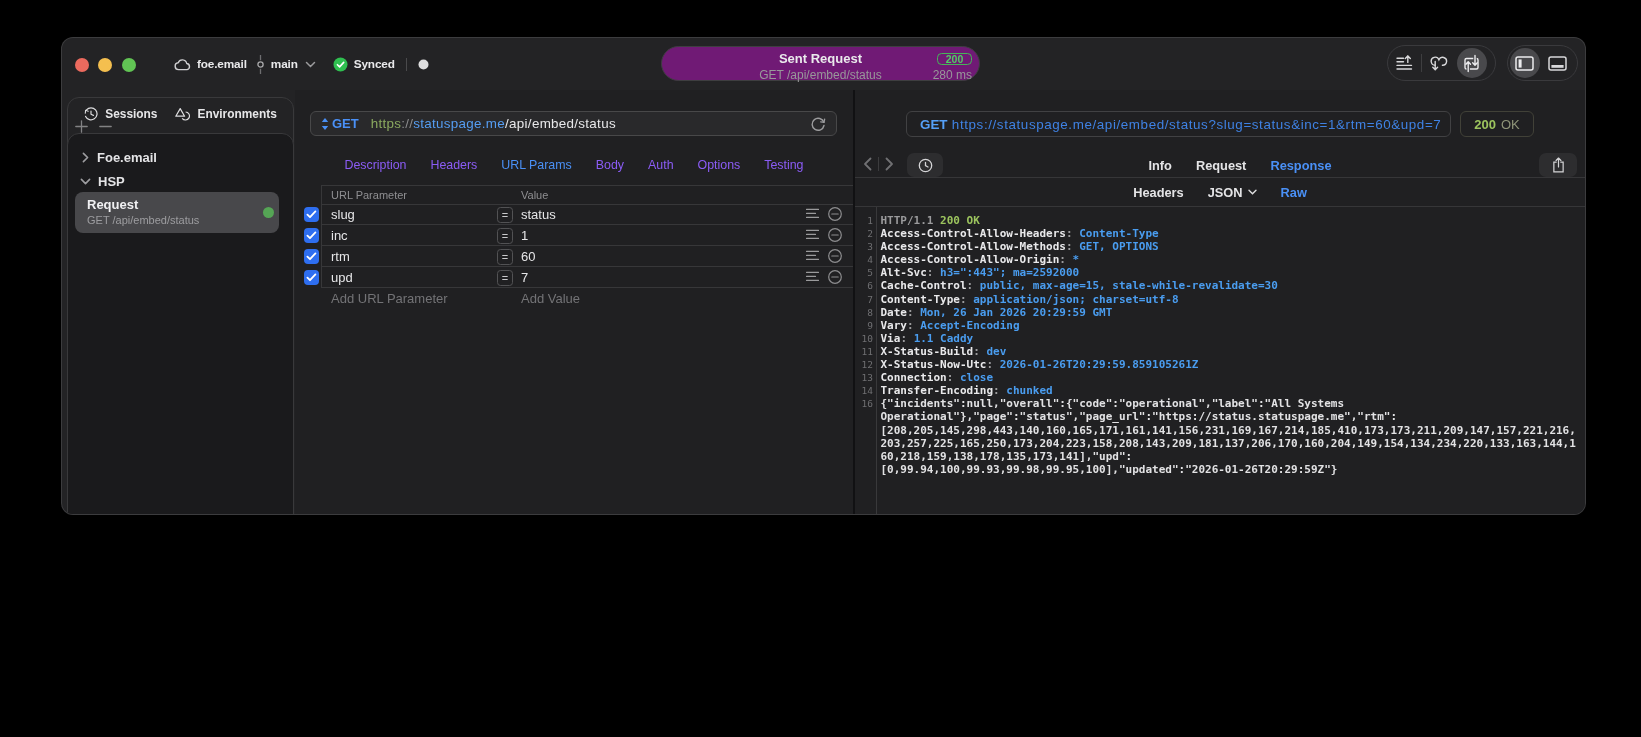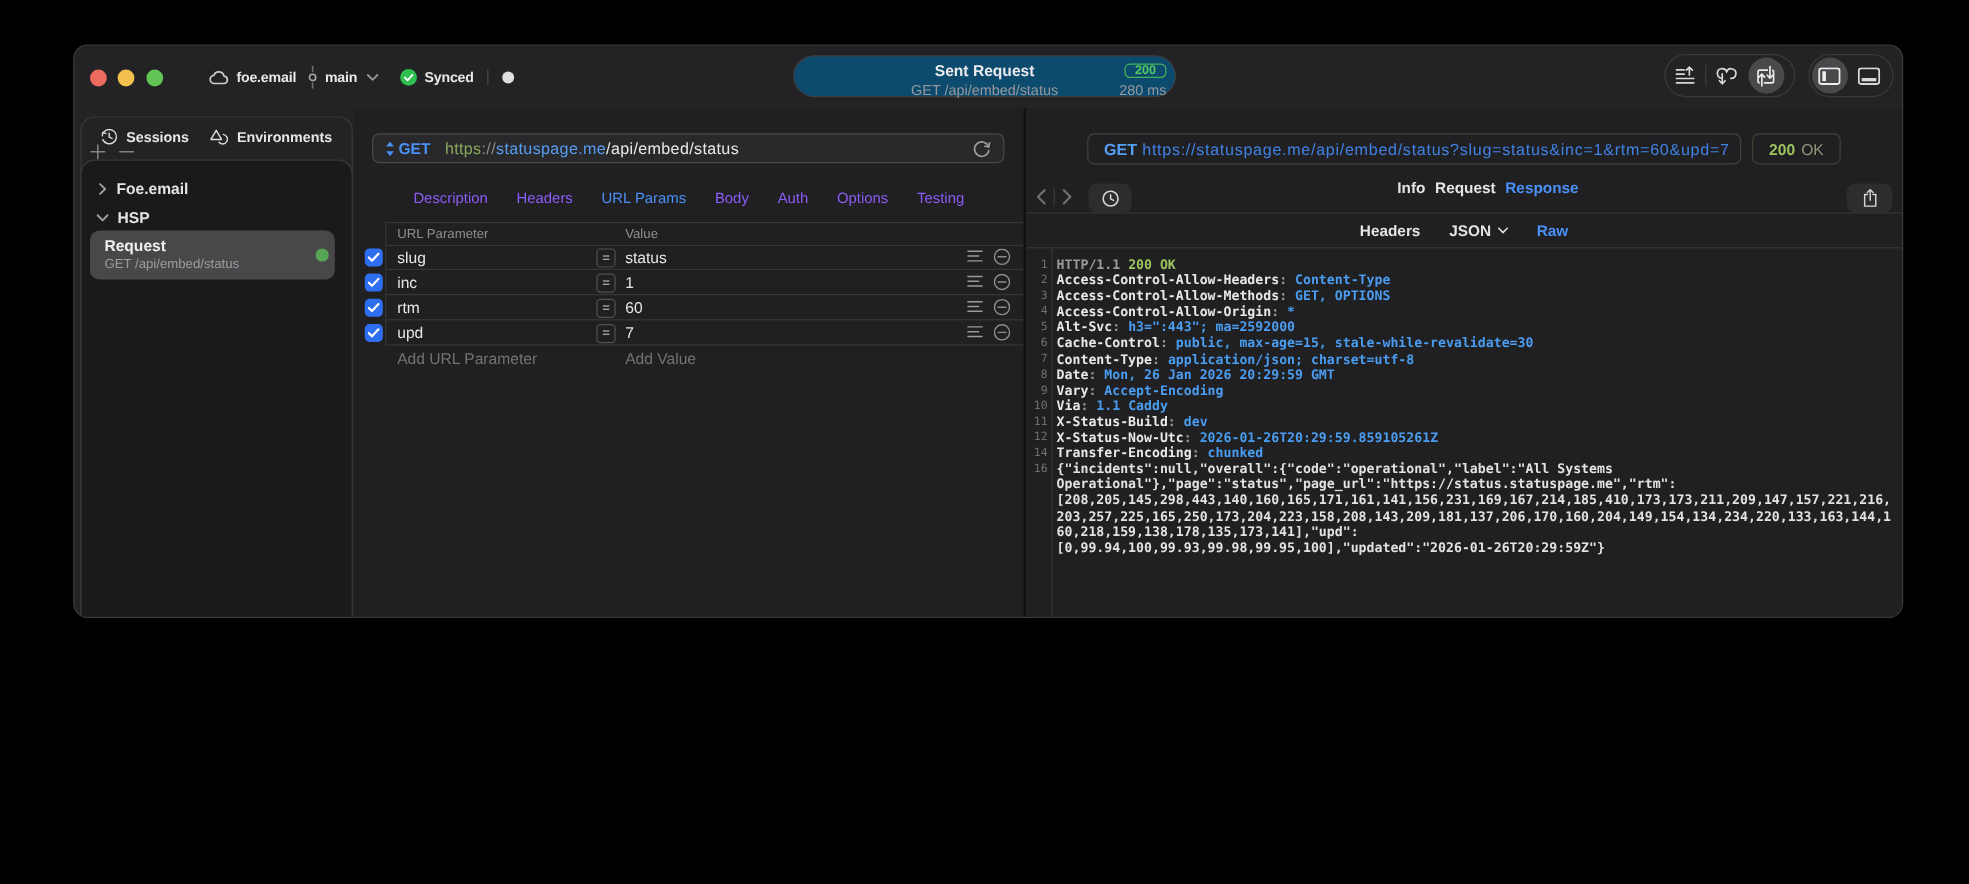--- a/index.html
+++ b/index.html
@@ -12,21 +12,21 @@
   
   .titlebar { position:absolute; left:0; top:0; width:100%; height:52px; }
   .tl { position:absolute; top:19.5px; width:14px; height:14px; border-radius:50%; }
   .tl.red { left:13px; background:#ec6a5e; }
   .tl.yellow { left:36px; background:#f4bf4f; }
   .tl.green { left:60px; background:#61c454; }
   .proj { position:absolute; left:112px; top:0; height:52px; display:flex; align-items:center; gap:6px; }
   .proj .t { font-size:11.8px; font-weight:700; letter-spacing:-0.15px; color:#e9e9eb; }
   .proj .sep { width:1px; height:13px; background:#4a4a4c; margin:0 5px; }
   .sent-pill { position:absolute; left:599px; top:8px; width:319px; height:35px; border-radius:17.5px;
-               background:#0c4a6e; border:1px solid #3e3e40; }
+               background:#701a75; border:1px solid #3e3e40; }
   .sent-pill .title { position:absolute; left:0; right:0; top:4px; text-align:center; font-size:13px; font-weight:700; color:#eaeaec; }
   .sent-pill .sub { position:absolute; left:0; right:0; top:20.5px; text-align:center; font-size:12px; color:#98989a; }
   .sp-badge { position:absolute; right:7px; top:5.5px; width:35px; height:12px; border:1px solid #46b558;
               border-radius:4.5px; color:#52cd65; font-size:10.5px; font-weight:700; text-align:center; line-height:11.5px; }
   .sp-ms { position:absolute; right:7px; top:20.5px; font-size:12px; color:#98989a; }
   .tb-group { position:absolute; top:7px; height:36px; border:1px solid #3a3a3d; border-radius:18px;
               display:flex; align-items:center; }
   .tb-group.g1 { left:1325px; width:109px; }
   .tb-group.g2 { left:1445px; width:71px; }
   .tb-btn { width:33px; height:34px; display:flex; align-items:center; justify-content:center; color:#d8d8da; }
@@ -109,22 +109,22 @@
   .r-urlbox .u { color:#3f82e4; font-size:13.4px; font-weight:500; letter-spacing:.6px; }
   .r-status { position:absolute; left:605px; top:21px; width:74px; height:26px; border:1px solid #414138;
               border-radius:6px; display:flex; align-items:center; justify-content:center; gap:5px; white-space:pre; }
   .r-status .code { color:#9cc45e; font-weight:700; font-size:13px; }
   .r-status .ok { color:#8f9579; font-size:13px; font-weight:500;text-align:right; }
   .r-nav { position:absolute; left:0; top:59px; width:100%; height:32px; }
   .r-chevs { position:absolute; left:8px; top:8px; display:flex; align-items:center; gap:6px; color:#707073; }
   .r-chevs .vr { width:1px; height:14px; background:#3c3c3e; }
   .r-histbtn { position:absolute; left:52px; top:4px; width:36px; height:24px; background:#2d2d2f;
                border-radius:7px; display:flex; align-items:center; justify-content:center; color:#d5d5d7; }
-  .r-tabs { position:absolute; left:40px; right:0; top:0; height:32px; display:flex; align-items:flex-start;
-            justify-content:center; gap:8px; }
+  .r-tabs { position:absolute; left:40px; right:0; top:0; height:32px; display:flex; align-items:center;
+            justify-content:center; gap:24px; }
   .r-tab { font-size:12.8px; font-weight:700; color:#e4e4e6; }
   .r-tab.active { color:#4a90f6; }
   .r-sharebtn { position:absolute; right:8px; top:4px; width:38px; height:24px; background:#2d2d2f;
                 border-radius:7px; display:flex; align-items:center; justify-content:center; color:#d5d5d7; }
   .r-hline1 { position:absolute; left:0; top:87px; width:100%; height:1px; background:#363638; }
   .r-subtabs { position:absolute; left:0; right:0; top:88px; height:28px; display:flex; align-items:center;
                justify-content:center; gap:24px; }
   .r-subtab { font-size:12.8px; font-weight:700; color:#e4e4e6; display:flex; align-items:center; gap:5px; }
   .r-subtab.active { color:#4a90f6; }
   .r-hline2 { position:absolute; left:0; top:116px; width:100%; height:1px; background:#363638; }
@@ -612,20 +612,24 @@
             </div>
             <div class="rl">
               <span class="num">11</span>
               <span class="txt"><span class="c-name">X-Status-Build</span><span class="c-dim">: </span><span class="c-val">dev</span></span>
             </div>
             <div class="rl">
               <span class="num">12</span>
               <span class="txt"><span class="c-name">X-Status-Now-Utc</span><span class="c-dim">: </span><span class="c-val">2026-01-26T20:29:59.859105261Z</span></span>
             </div>
             <div class="rl">
+              <span class="num">13</span>
+              <span class="txt"><span class="c-name">Connection</span><span class="c-dim">: </span><span class="c-val">close</span></span>
+            </div>
+            <div class="rl">
               <span class="num">14</span>
               <span class="txt"><span class="c-name">Transfer-Encoding</span><span class="c-dim">: </span><span class="c-val">chunked</span></span>
             </div>
             <div class="rl">
               <span class="num">16</span>
               <span class="txt"><span class="c-body">{"incidents":null,"overall":{"code":"operational","label":"All Systems</span></span>
             </div>
             <div class="rl">
               <span class="num"></span>
               <span class="txt"><span class="c-body">Operational"},"page":"status","page_url":"https://status.statuspage.me","rtm":</span></span>

